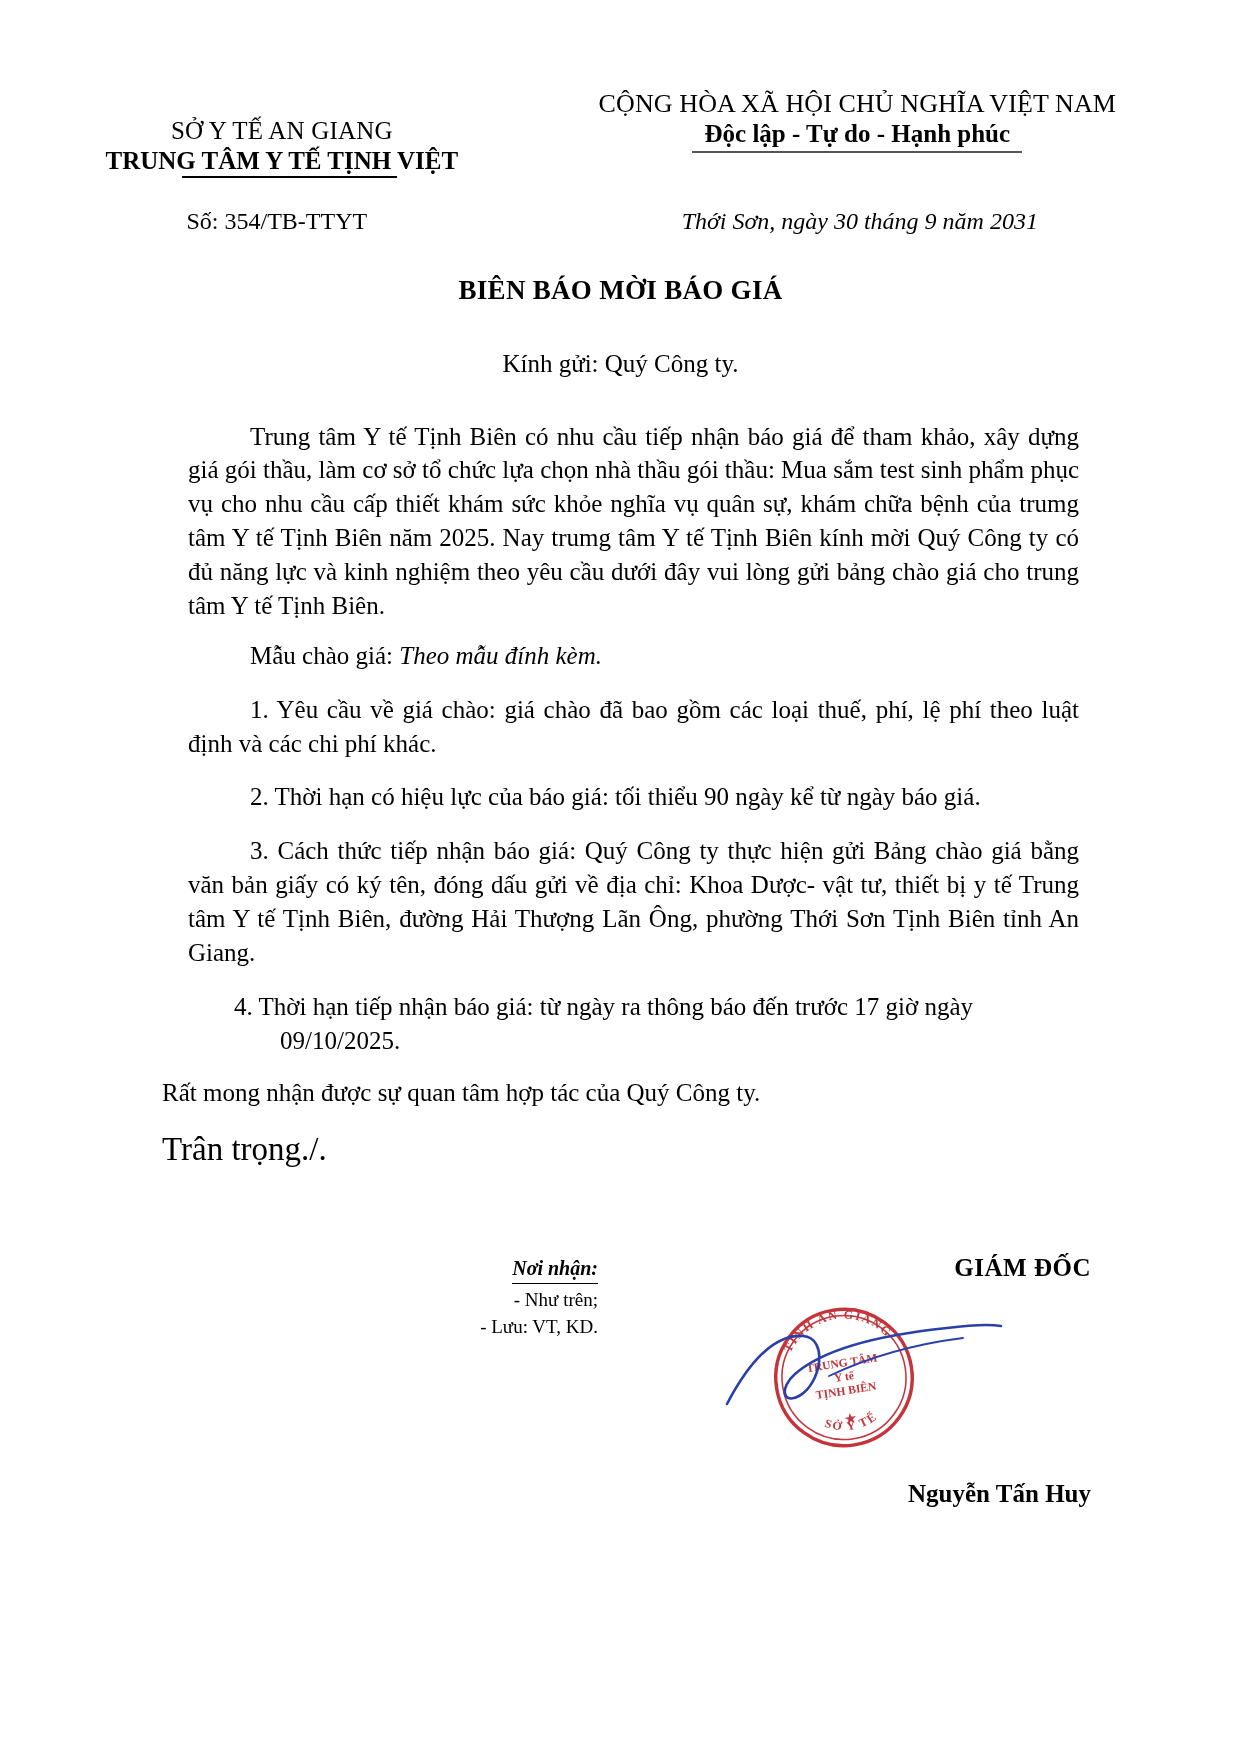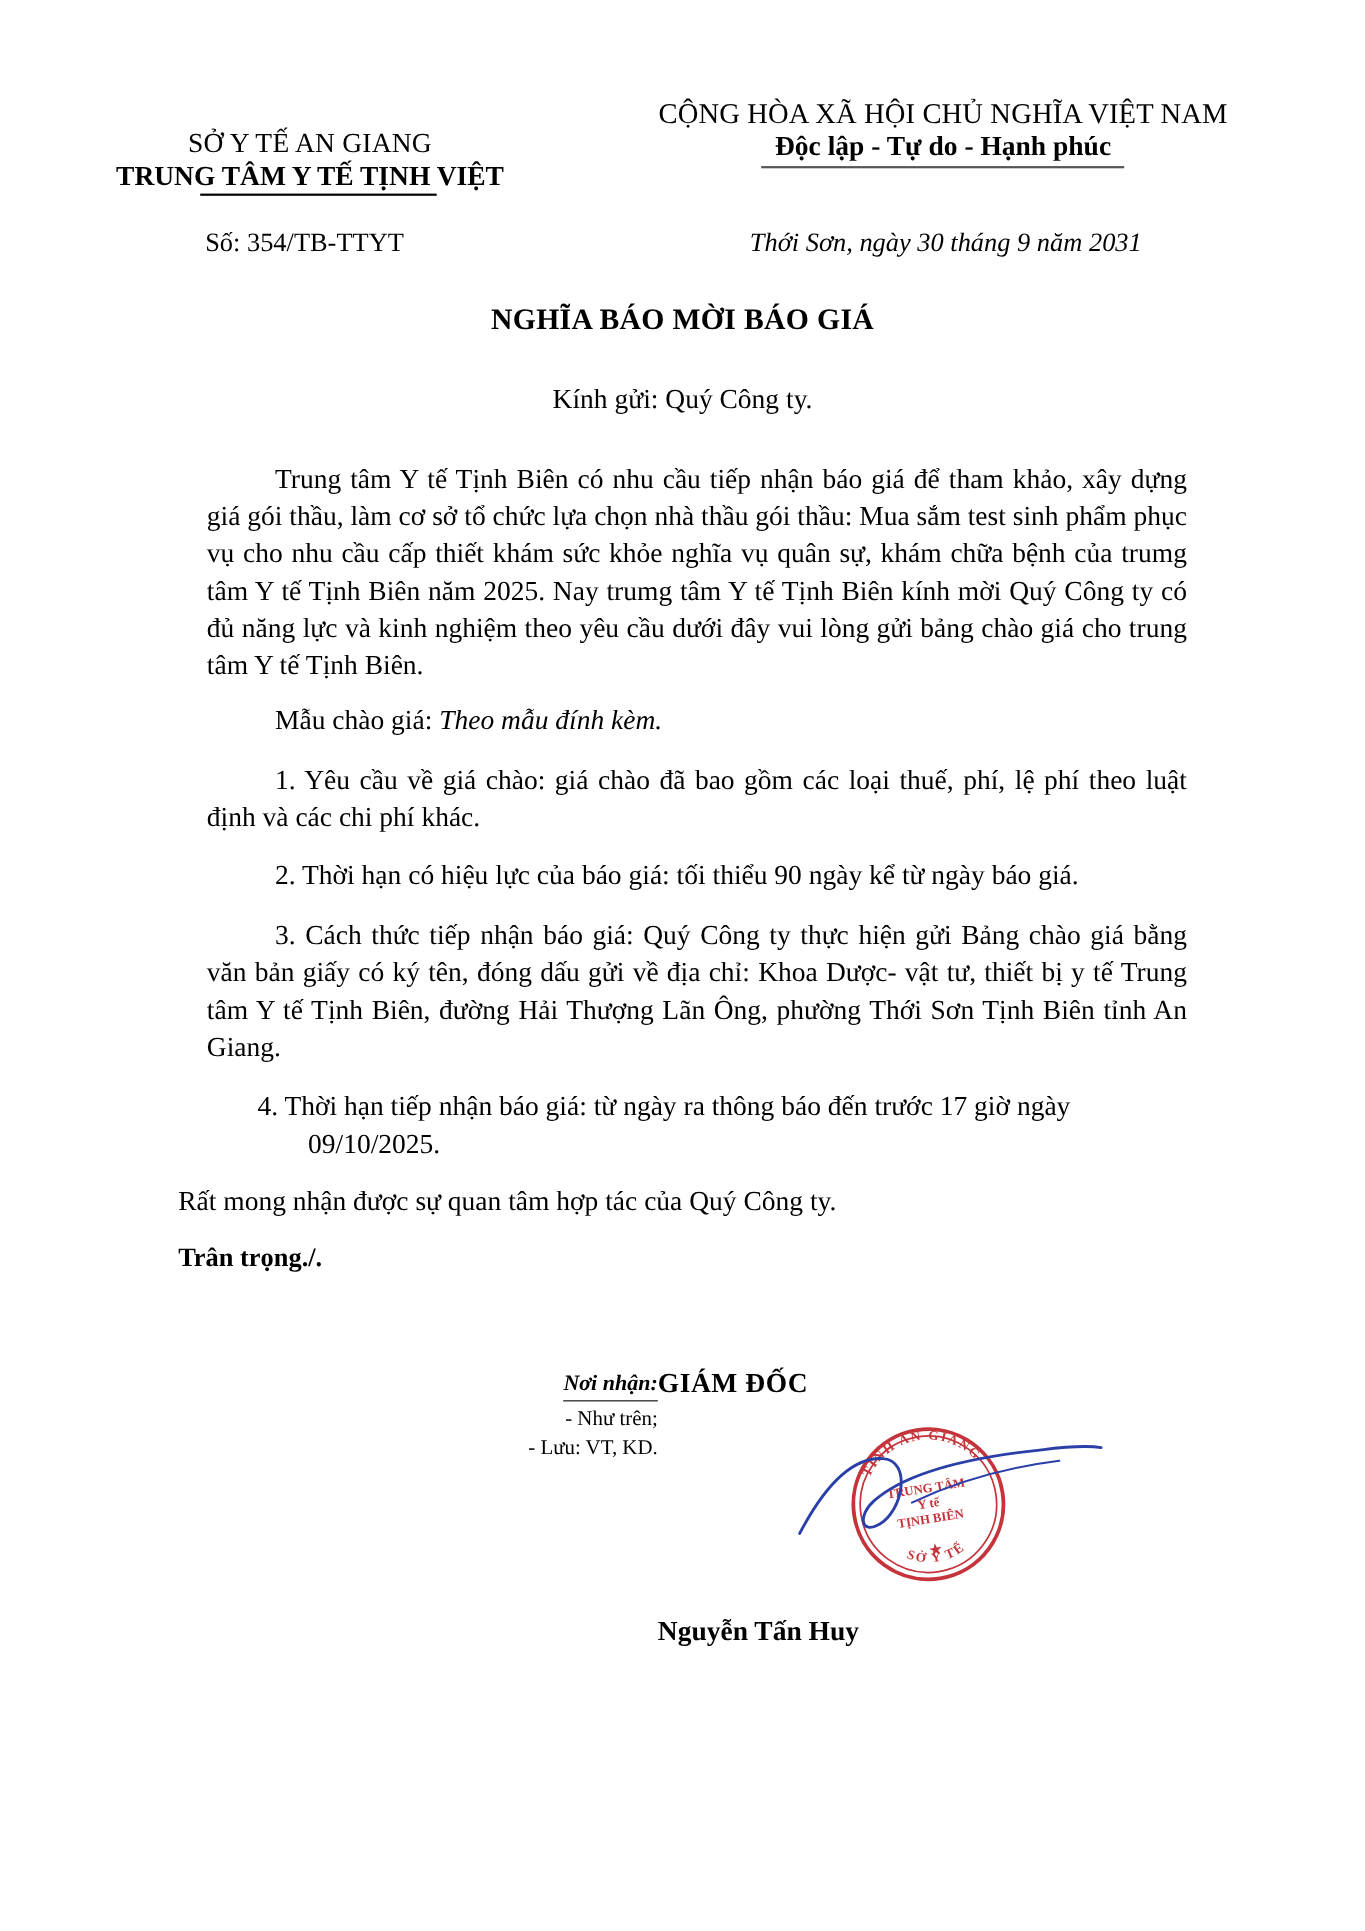--- a/index.html
+++ b/index.html
@@ -149,23 +149,22 @@
     padding-left: 46px;
   }
   .closing {
     font-size: 25px;
     line-height: 1.355;
     margin: 18px 0 0 -10px;
     text-indent: 0;
     padding-left: 0;
   }
   .closing2 {
-    font-size: 24px;
+    font-size: 33px;
     margin: 22px 0 0 -10px;
-    font-weight: bold;
   }
 
   
   .footer {
     display: flex;
     width: 100%;
     margin-top: 86px;
     box-sizing: border-box;
     padding-left: 178px;
     padding-right: 150px;
@@ -184,21 +183,21 @@
     padding-bottom: 0px;
     margin-bottom: 3px;
     font-size: 20px;
   }
   .recipients .rec-item {
     font-size: 19px;
     display: block;
   }
   .signblock {
     width: 54%;
-    text-align: left;
+    text-align: right;
     position: relative;
   }
   .sign-title {
     font-size: 25px;
     font-weight: bold;
     letter-spacing: 0.5px;
   }
   .sign-area {
     position: relative;
     height: 196px;
@@ -243,21 +242,21 @@
       <div class="nation-line2">Độc lập - Tự do - Hạnh phúc</div>
       <span class="nation-underline"></span>
     </div>
   </div>
 
   <div class="numdate">
     <div class="docnum">Số: 354/TB-TTYT</div>
     <div class="docdate">Thới Sơn, ngày 30 tháng 9 năm 2031</div>
   </div>
 
-  <div class="title">NGHĨA BÁO MỜI BÁO GIÁ</div>
+  <div class="title">BIÊN BÁO MỜI BÁO GIÁ</div>
   <div class="salutation">Kính gửi: Quý Công ty.</div>
 
   <div class="body-wrap">
     <p class="para">Trung tâm Y tế Tịnh Biên có nhu cầu tiếp nhận báo giá để tham khảo, xây dựng giá gói thầu, làm cơ sở tổ chức lựa chọn nhà thầu gói thầu: Mua sắm test sinh phẩm phục vụ cho nhu cầu cấp thiết khám sức khỏe nghĩa vụ quân sự, khám chữa bệnh của trumg tâm Y tế Tịnh Biên năm 2025. Nay trumg tâm Y tế Tịnh Biên kính mời Quý Công ty có đủ năng lực và kinh nghiệm theo yêu cầu dưới đây vui lòng gửi bảng chào giá cho trung tâm Y tế Tịnh Biên.</p>
 
     <p class="para tight"><span>Mẫu chào giá: </span><span class="ital">Theo mẫu đính kèm.</span></p>
 
     <p class="para gap">1. Yêu cầu về giá chào: giá chào đã bao gồm các loại thuế, phí, lệ phí theo luật định và các chi phí khác.</p>
 
     <p class="para gap">2. Thời hạn có hiệu lực của báo giá: tối thiểu 90 ngày kể từ ngày báo giá.</p>

